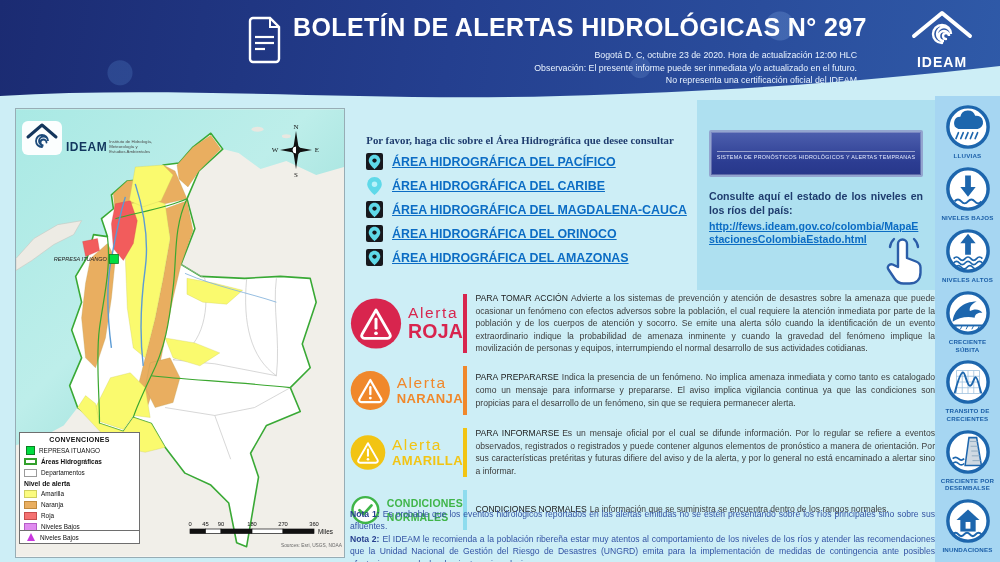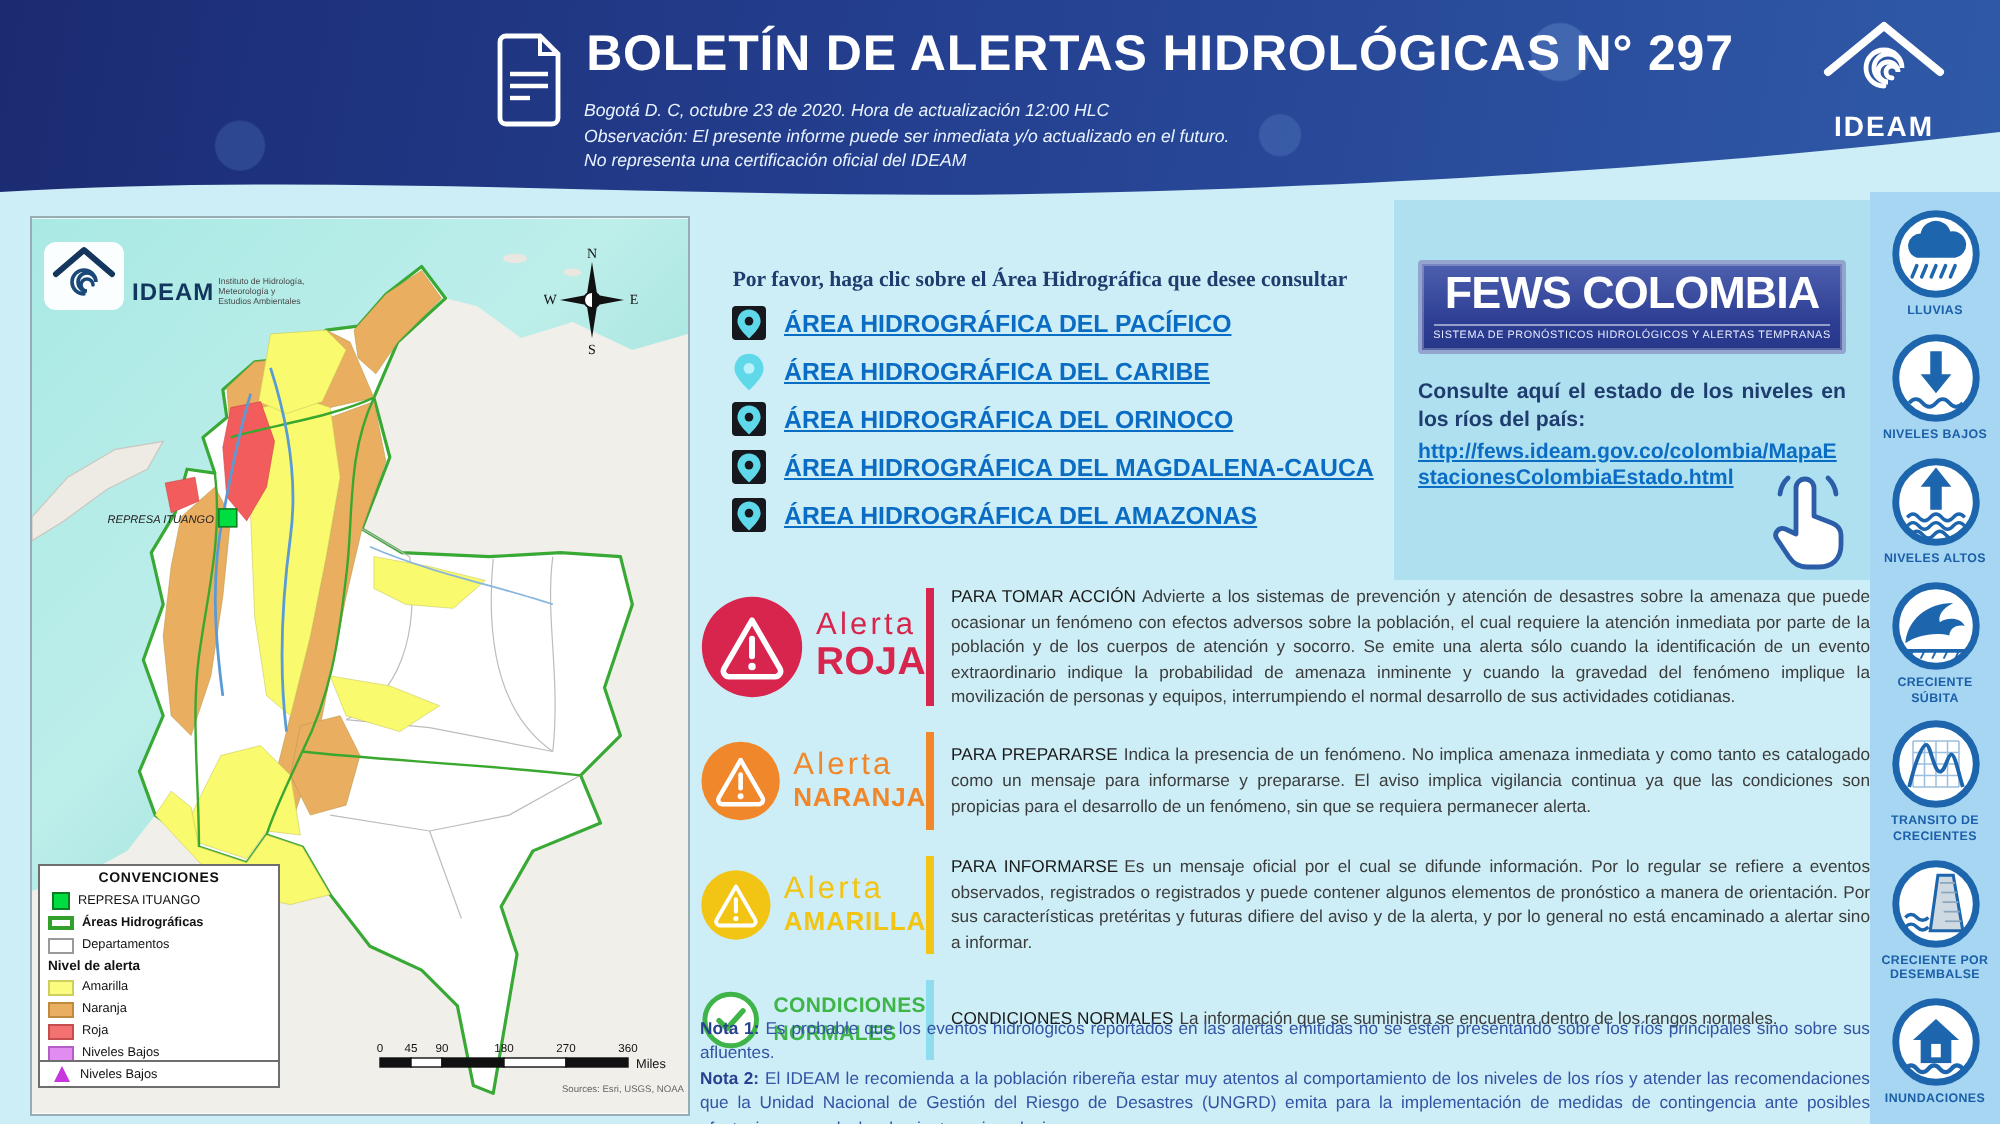--- a/index.html
+++ b/index.html
@@ -10,22 +10,22 @@
   
   .header{position:absolute;left:0;top:0;width:1000px;height:104px;
     background:
       radial-gradient(circle at 78% 25%, rgba(120,160,220,.30) 0 14px, transparent 15px),
       radial-gradient(circle at 64% 65%, rgba(120,160,220,.22) 0 10px, transparent 11px),
       radial-gradient(circle at 12% 70%, rgba(90,140,210,.25) 0 12px, transparent 13px),
       linear-gradient(100deg,#1b2b72 0%,#243f8f 45%,#2a4d9c 75%,#2f5aa8 100%);}
   .header-wave{position:absolute;left:0;bottom:0;width:1000px;height:104px;}
   .hdr-title{position:absolute;left:292px;top:13px;width:576px;text-align:center;
     color:#ffffff;font-size:25px;font-weight:bold;letter-spacing:.4px;white-space:nowrap;}
-  .hdr-sub{position:absolute;left:292px;top:49px;width:576px;text-align:left;
-    color:#e9f3ff;font-size:8.8px;line-height:12.5px;font-style:italic;}
+  .hdr-sub{position:absolute;left:281px;top:49px;width:576px;text-align:right;
+    color:#e9f3ff;font-size:8.8px;line-height:12.5px;}
   .doc-icon{position:absolute;left:246px;top:15px;}
   .hdr-logo{position:absolute;right:12px;top:6px;width:92px;text-align:center;color:#fff;}
   .hdr-logo .t{font-size:14px;font-weight:bold;letter-spacing:1px;margin-top:-2px;}
 
   
   .map-panel{position:absolute;left:15px;top:108px;width:330px;height:450px;
     border:1px solid #97adb5;background:#fff;}
   .map-canvas{position:absolute;left:0;top:0;}
   .map-logo{position:absolute;left:4px;top:8px;width:150px;display:flex;align-items:flex-start;gap:2px;}
   .map-logo .txt{margin-top:20px;}
@@ -293,45 +293,44 @@
       </svg>
       <span class="link-label">ÁREA HIDROGRÁFICA DEL CARIBE</span>
     </div>
     <div class="link-row">
       <span class="pinbox">
         <svg width="13" height="16" viewBox="0 0 18 22">
             <path d="M9,1 C4.3,1 1,4.8 1,9.3 C1,14 9,21 9,21 C9,21 17,14 17,9.3 C17,4.8 13.7,1 9,1 Z" fill="#5fd9e9"></path>
             <circle cx="9" cy="9" r="3" fill="#17181d"></circle>
           </svg>
       </span>
-      <span class="link-label">ÁREA HIDROGRÁFICA DEL ORINOCO</span>
+      <span class="link-label">ÁREA HIDROGRÁFICA DEL MAGDALENA-CAUCA</span>
     </div>
     <div class="link-row">
       <span class="pinbox">
         <svg width="13" height="16" viewBox="0 0 18 22">
             <path d="M9,1 C4.3,1 1,4.8 1,9.3 C1,14 9,21 9,21 C9,21 17,14 17,9.3 C17,4.8 13.7,1 9,1 Z" fill="#5fd9e9"></path>
             <circle cx="9" cy="9" r="3" fill="#17181d"></circle>
           </svg>
       </span>
-      <span class="link-label">ÁREA HIDROGRÁFICA DEL MAGDALENA-CAUCA</span>
+      <span class="link-label">ÁREA HIDROGRÁFICA DEL ORINOCO</span>
     </div>
     <div class="link-row">
       <span class="pinbox">
         <svg width="13" height="16" viewBox="0 0 18 22">
             <path d="M9,1 C4.3,1 1,4.8 1,9.3 C1,14 9,21 9,21 C9,21 17,14 17,9.3 C17,4.8 13.7,1 9,1 Z" fill="#5fd9e9"></path>
             <circle cx="9" cy="9" r="3" fill="#17181d"></circle>
           </svg>
       </span>
       <span class="link-label">ÁREA HIDROGRÁFICA DEL AMAZONAS</span>
     </div>
   </div>
 
   <div class="fews-strip">
     <div class="fews-banner">
-      <div class="fews-title">FEWS COLOMBIA</div>
       <div class="fews-sub">SISTEMA DE PRONÓSTICOS HIDROLÓGICOS Y ALERTAS TEMPRANAS</div>
     </div>
     <div class="fews-text">Consulte aquí el estado de los niveles en los ríos del país:</div>
     <div class="fews-url">http://fews.ideam.gov.co/colombia/MapaEstacionesColombiaEstado.html</div>
     <svg class="hand-icon" width="46" height="54" viewBox="0 0 46 54">
       <g fill="none" stroke="#2b5da8" stroke-width="2.4" stroke-linecap="round" stroke-linejoin="round">
         <path d="M9,13 a13,13 0 0 1 4,-8"></path>
         <path d="M33,5 a13,13 0 0 1 4,8"></path>
         <path d="M17,28 V10 a4.5,4.5 0 0 1 9,0 V24 l9,3.5 c3,1.2 4.5,3 4.5,6 v5 c0,7 -4.5,11 -11,11 h-6 c-4,0 -7,-2 -9,-5 l-6,-9 c-2,-3 1,-6.2 4.2,-5 l5.3,2.5 Z" fill="#ffffff"></path>
       </g>

